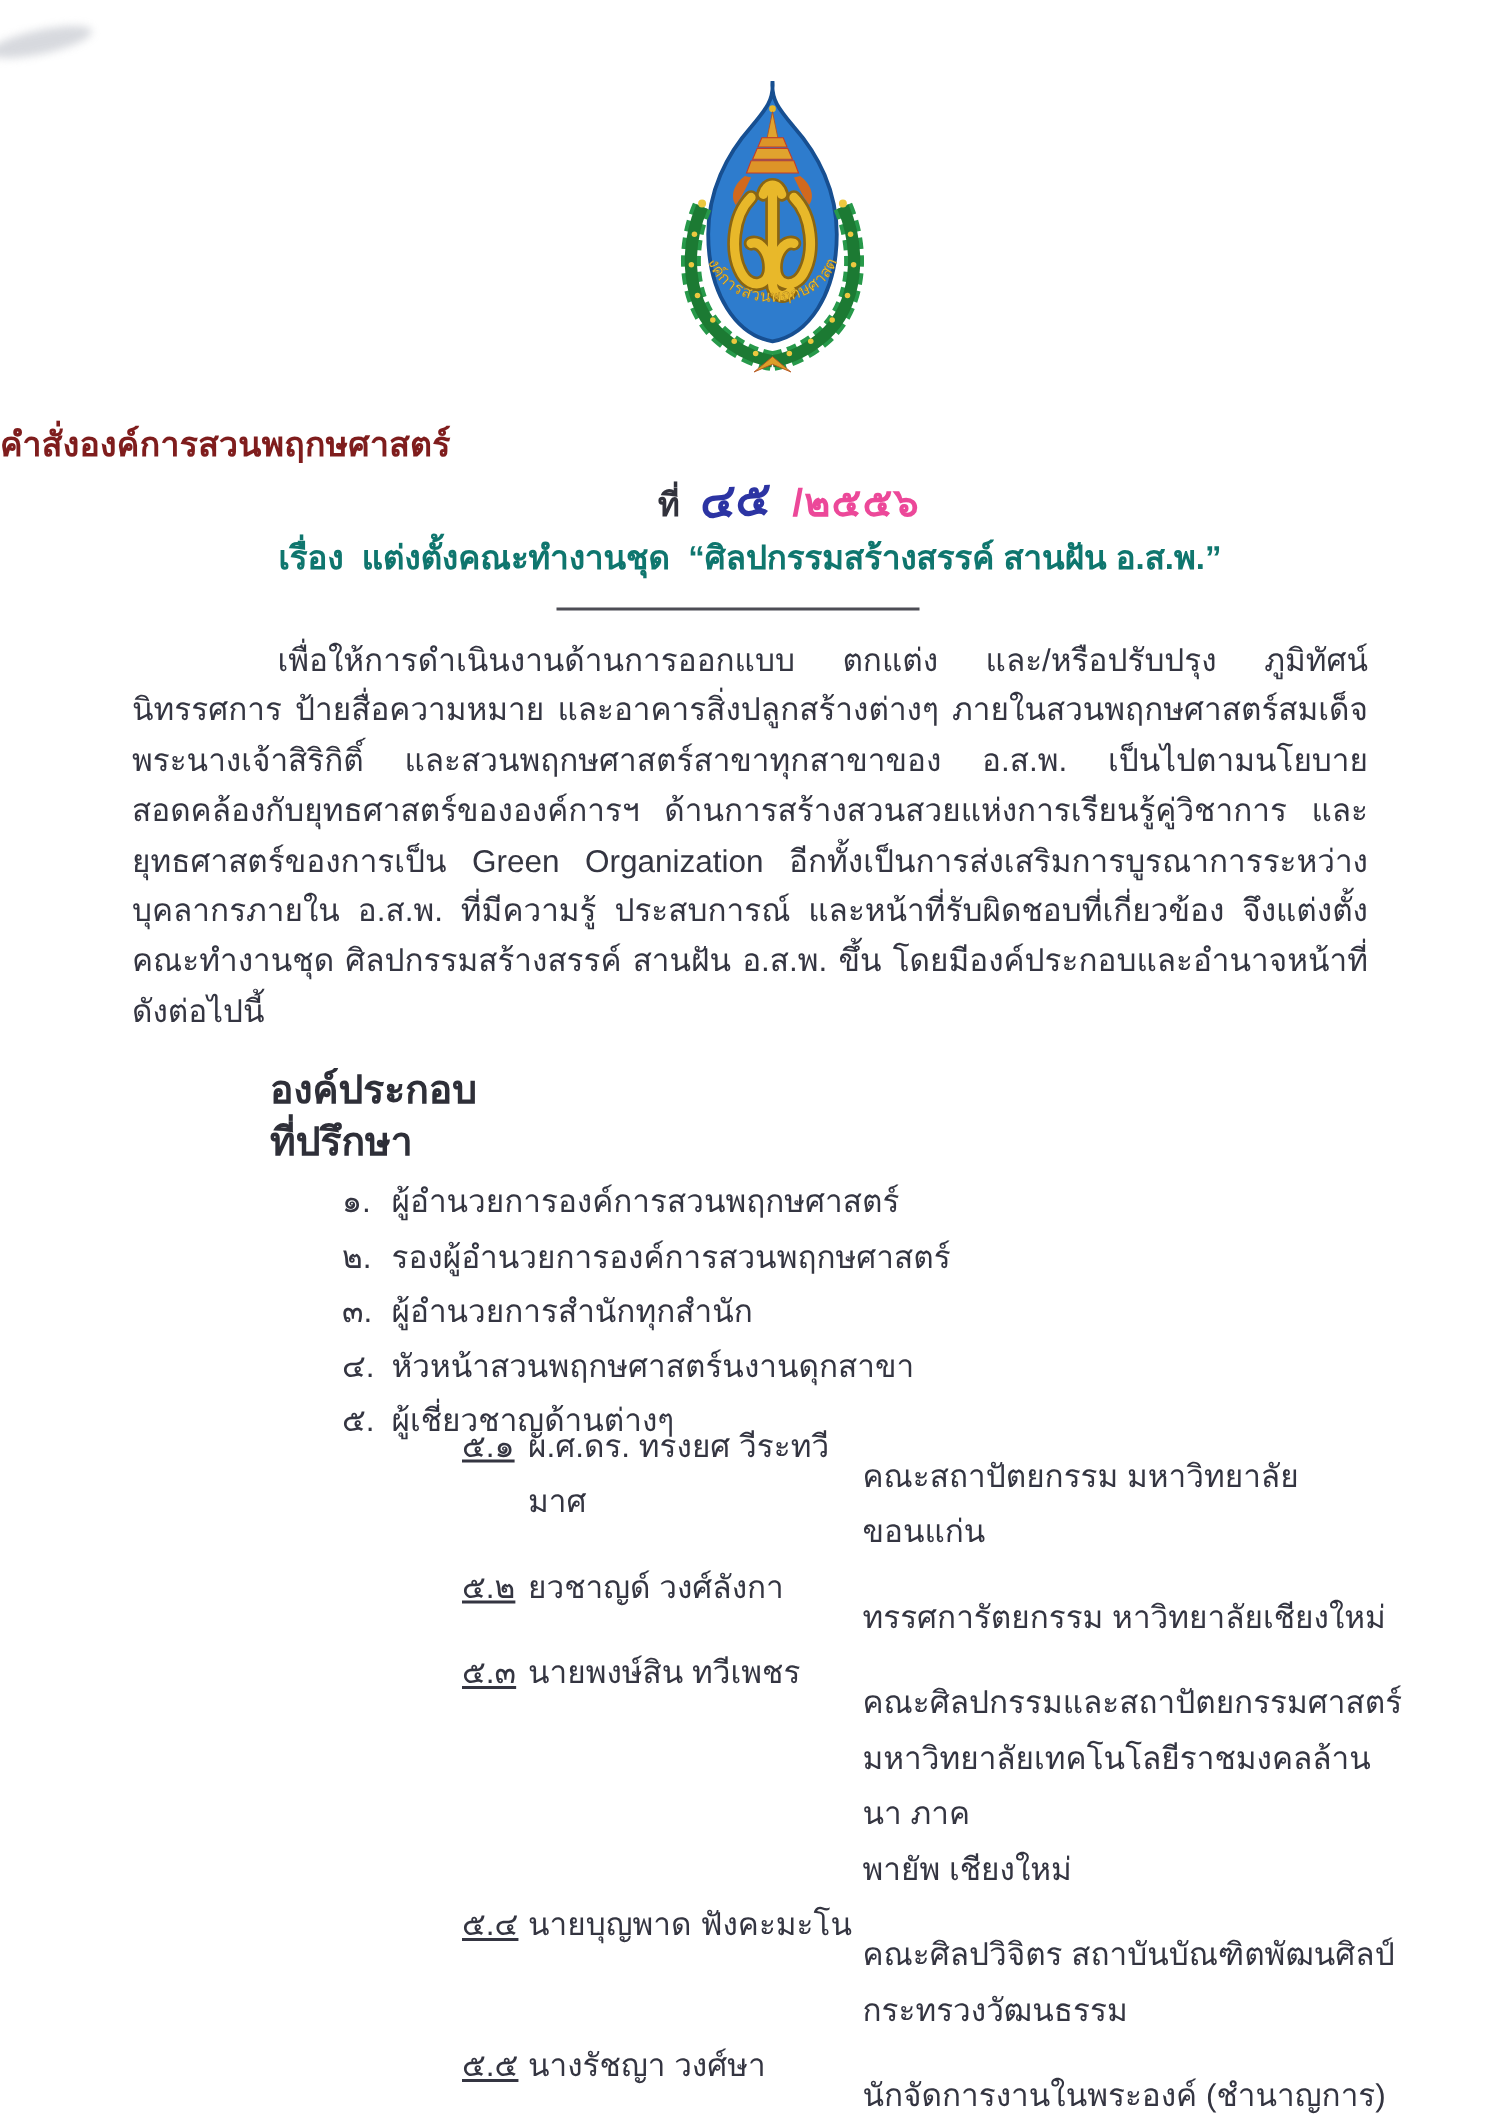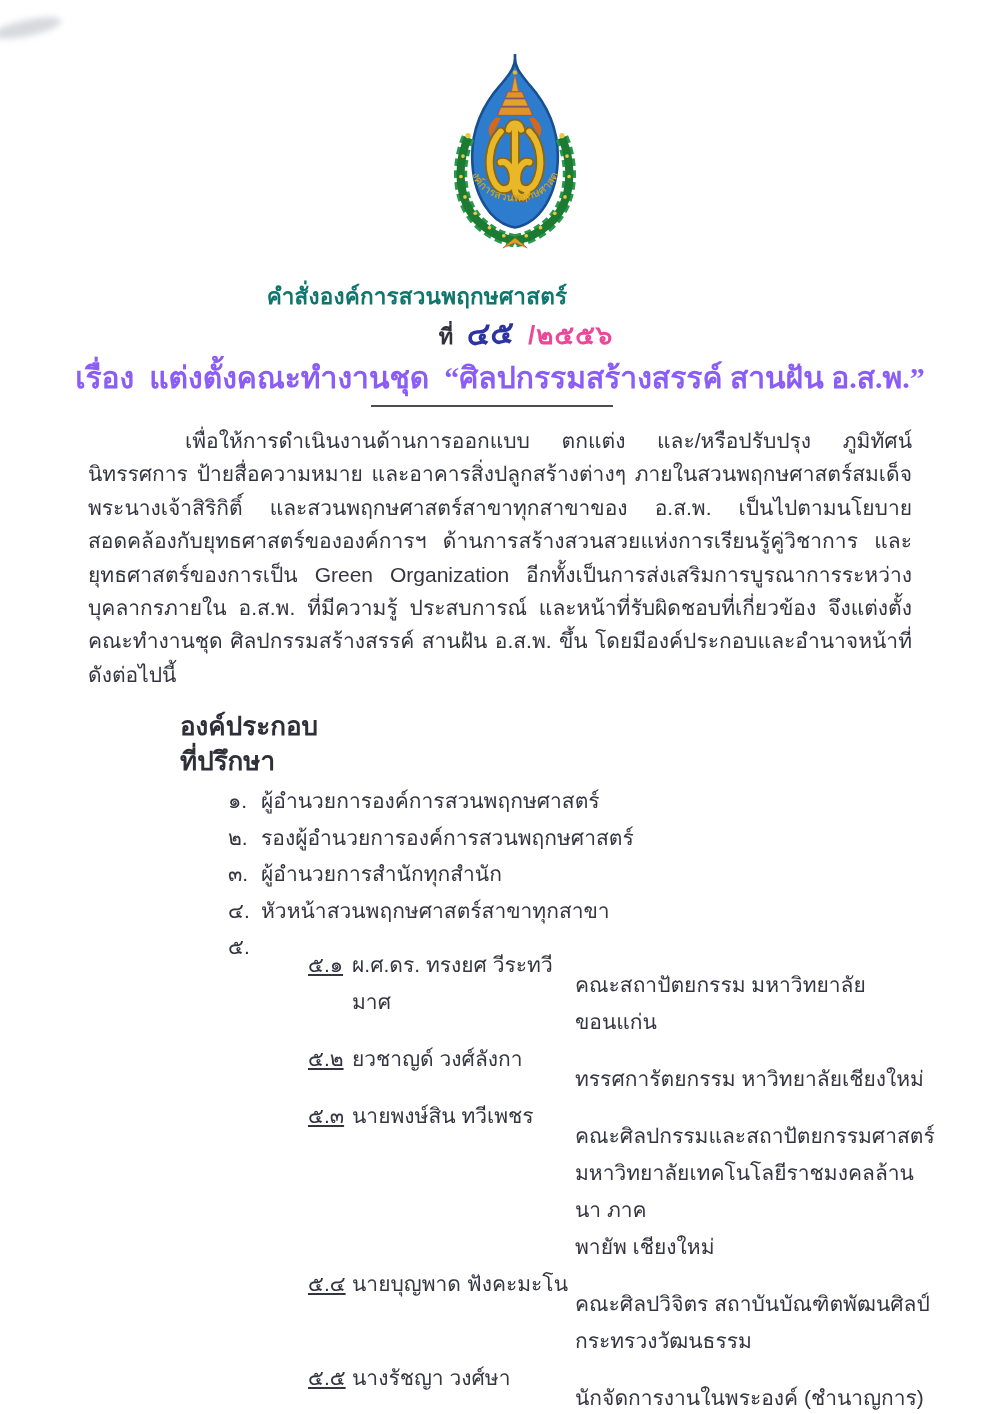--- a/index.html
+++ b/index.html
@@ -8,36 +8,36 @@
     font-family:"Liberation Sans","DejaVu Sans",sans-serif;
     color:#343541;overflow:hidden;
   }
   .abs{position:absolute;}
   .smudge{
     left:-8px;top:20px;width:70px;height:16px;border-radius:50%;
     background:rgba(110,120,135,.28);filter:blur(3px);transform:rotate(-12deg);
   }
   .logo-wrap{left:433px;top:50px;width:164px;height:200px;}
   .doc-title{
-    left:0;top:278px;width:834px;text-align:center;
-    font-size:22.5px;font-weight:bold;color:#0f766e;letter-spacing:.2px;
+    left:0;top:278px;width:834px;text-align:left;
+    font-size:22.5px;font-weight:bold;color:#7f1d1d;letter-spacing:.2px;
   }
   .doc-number{
     left:0;top:314px;width:1000px;text-align:center;height:44px;
   }
   .doc-number .inner{position:relative;left:26px;display:inline-flex;align-items:baseline;gap:14px;}
   .num-label{font-size:22px;font-weight:bold;color:#31323c;}
   .num-hand{
     font-size:31px;color:#2c34a3;font-weight:600;
     transform:rotate(-3deg) skewX(-4deg);display:inline-block;line-height:1;
   }
   .num-year{font-size:26px;font-weight:bold;color:#ec4899;letter-spacing:1px;}
   .doc-subject{
     left:0;top:354px;width:1000px;text-align:center;
-    font-size:30px;font-weight:bold;color:#8b5cf6;white-space:pre-wrap;font-family:Liberation Serif, serif;
+    font-size:22px;font-weight:bold;color:#0f766e;white-space:pre-wrap;
   }
   .divider{left:371px;top:405px;width:242px;height:0;border-top:2.2px solid #4d4d55;}
   .paragraph{
     left:88px;top:424px;width:824px;
     font-size:21px;line-height:33.4px;text-align:justify;text-indent:97px;
     color:#343541;
   }
   .sec-head{font-size:26px;font-weight:bold;color:#2e2f38;}
   .sec-composition{left:180px;top:705px;}
   .sec-advisors{left:180px;top:740px;}
@@ -146,24 +146,25 @@
   <div class="advisor-row">
     <span class="advisor-num">๒.</span>
     <span>รองผู้อำนวยการองค์การสวนพฤกษศาสตร์</span>
   </div>
   <div class="advisor-row">
     <span class="advisor-num">๓.</span>
     <span>ผู้อำนวยการสำนักทุกสำนัก</span>
   </div>
   <div class="advisor-row">
     <span class="advisor-num">๔.</span>
-    <span>หัวหน้าสวนพฤกษศาสตร์สาขาทุกสาขา</span>
+    <span>หัวหน้าสวนพฤกษศาสตร์นงานดุกสาขา</span>
   </div>
   <div class="advisor-row">
     <span class="advisor-num">๕.</span>
+    <span>ผู้เชี่ยวชาญด้านต่างๆ</span>
   </div>
 </div>
 
 <div class="abs expert-list">
   <div class="expert-row">
     <span class="expert-numname">
       <span class="expert-num">๕.๑</span>
       <span class="expert-name">ผ.ศ.ดร. ทรงยศ วีระทวีมาศ</span>
     </span>
     <span class="expert-aff">คณะสถาปัตยกรรม มหาวิทยาลัยขอนแก่น</span>

